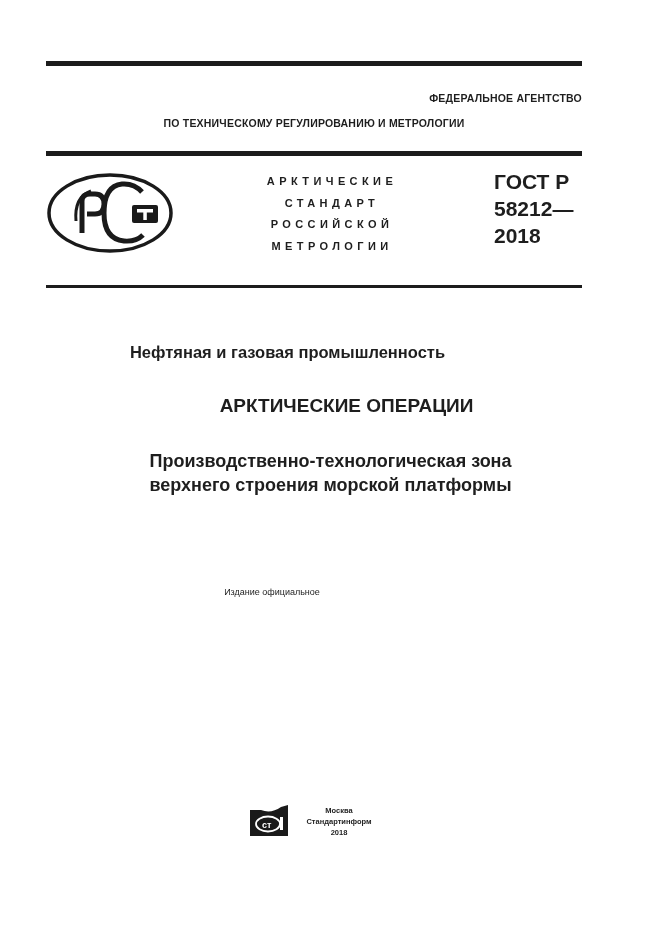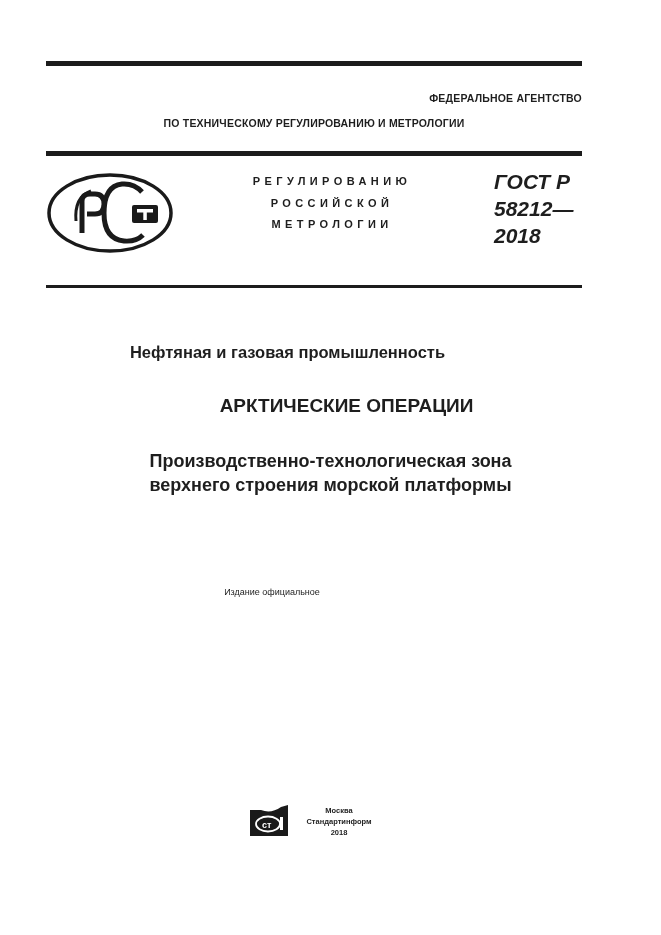--- a/index.html
+++ b/index.html
@@ -27,21 +27,21 @@
 
     .national {
       position: absolute; left: 232px; width: 200px; top: 171px;
       text-align: center; font-weight: bold; font-size: 11px;
       letter-spacing: 4.4px; line-height: 21.5px;
     }
     .national div { white-space: nowrap; }
 
     .gost {
       position: absolute; left: 494px; top: 168px;
-      font-weight: bold; font-size: 21px; line-height: 27px; font-style: italic;
+      font-weight: bold; font-size: 21px; line-height: 27px;
     }
 
     .industry {
       position: absolute; top: 343px; left: 0; width: 575px; text-align: center;
       font-weight: bold; font-size: 16.5px;
     }
     .main-title {
       position: absolute; top: 395px; left: 16px; width: 661px; text-align: center;
       font-weight: bold; font-size: 19px;
     }
@@ -79,21 +79,22 @@
 
     <path d="M96 21 Q88 12 76 13 Q58 15 58 42 Q58 68 78 70 Q90 71 97 64" fill="none" stroke="#1a1a1a" stroke-width="5"></path>
 
     <rect x="86" y="34" width="26" height="18" rx="2" fill="#1a1a1a"></rect>
     <rect x="91" y="38" width="16" height="3.5" fill="#fff"></rect>
     <rect x="97.3" y="38" width="3.5" height="11" fill="#fff"></rect>
   </svg>
 </div>
 
 <div class="national">
-  <div>РЕГУЛИРОВАНИЮ</div>
+  <div>АРКТИЧЕСКИЕ</div>
+  <div>СТАНДАРТ</div>
   <div>РОССИЙСКОЙ</div>
   <div>МЕТРОЛОГИИ</div>
 </div>
 
 <div class="gost">
   <div>ГОСТ Р</div>
   <div>58212—</div>
   <div>2018</div>
 </div>
 

